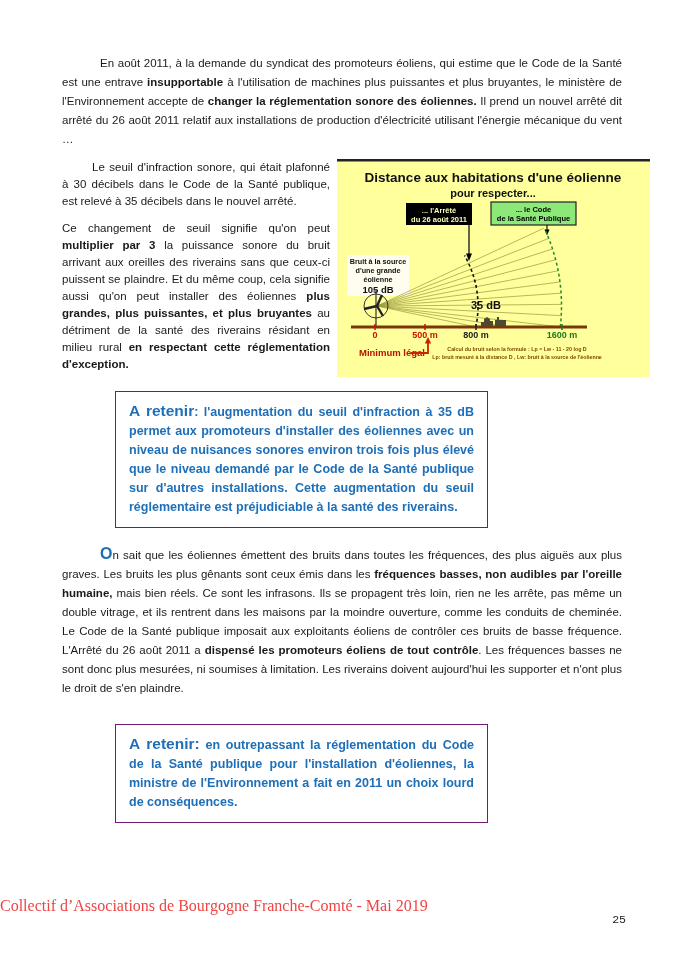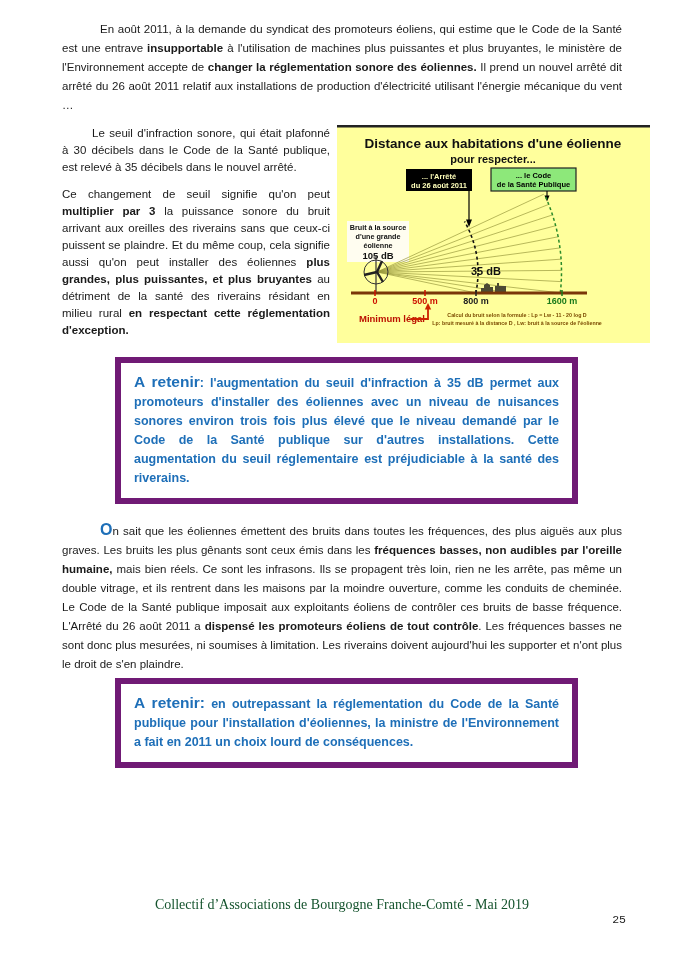--- a/index.html
+++ b/index.html
@@ -3,57 +3,57 @@
 <meta charset="utf-8">
 <style>
   html,body{margin:0;padding:0;background:#9c9c9c;}
   .page{
     position:relative;
     width:684px;height:968px;
     background:#ffffff;
     font-family:"Liberation Sans","DejaVu Sans",sans-serif;
     color:#1a1a1a;
     box-sizing:border-box;
-    padding:20px 62px 0 62px;
+    padding:54px 62px 0 62px;
     overflow:hidden;
   }
   p{margin:0;}
   .body{
     font-size:11.5px;line-height:19px;text-align:justify;
   }
   .indent{text-indent:38px;}
   .col{font-size:11.5px;line-height:17px;}
   .indent2{text-indent:30px;}
   .b{font-weight:bold;}
   .dropcap{color:#1e6fb8;font-weight:bold;font-size:16px;}
   .twocol{display:flex;margin-top:10px;align-items:flex-start;}
   .leftcol{width:268px;flex:none;}
   .leftcol p + p{margin-top:10px;}
   .figure{margin-left:7px;flex:none;width:347px;height:218px;}
   .para-after{margin-top:12px;}
   .callout{
-    margin-left:53px;width:463px;box-sizing:border-box;
-    border:6px solid #701a75;
+    margin-left:53px;width:373px;box-sizing:border-box;
+    border:1px solid #701a75;
     padding:9px 13px 10px 13px;
   }
   .callout p{
     color:#1e6fb8;font-weight:bold;font-size:12.5px;line-height:19px;text-align:justify;
   }
   .callout .lead{font-size:15.5px;}
   .callout1{margin-top:14px;}
-  .callout2{margin-top:4px;}
+  .callout2{margin-top:26px;}
   h2.sect{
     margin:22px 0 0 0;font-size:13.5px;line-height:17px;font-weight:bold;color:#111;
   }
   .para-freq{margin-top:16px;}
   .footer{
     position:absolute;left:0;top:897px;width:100%;
-    text-align:center;
+    text-align:left;
     font-family:"Liberation Serif","DejaVu Serif",serif;
-    font-size:14px;color:#14532d;
+    font-size:16px;color:#ef4444;
   }
   .pagenum{
     position:absolute;right:58px;top:913px;
     font-family:Liberation Mono, monospace;
     font-size:11.5px;color:#222;
   }
   svg text{font-family:"Liberation Sans","DejaVu Sans",sans-serif;}
 </style>
 </head>
 <body>

